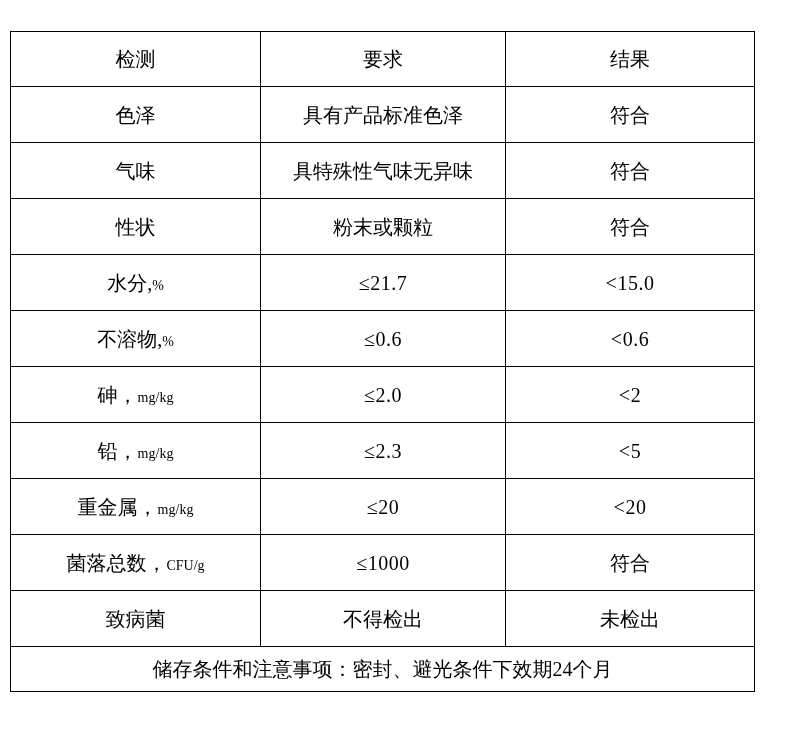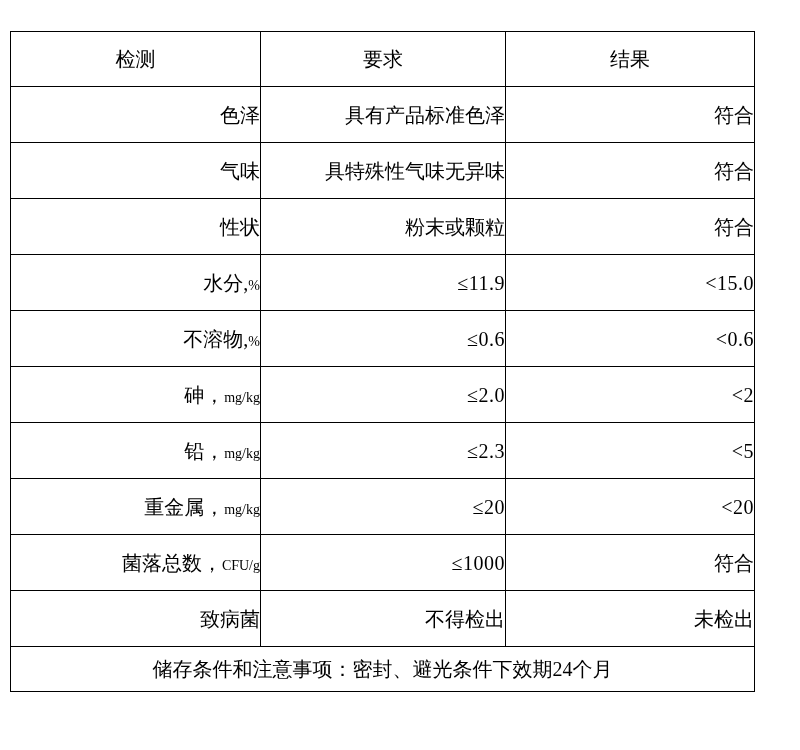--- a/index.html
+++ b/index.html
@@ -36,21 +36,21 @@
     text-align: center;
     vertical-align: middle;
     font-size: 20px;
     line-height: 1.2;
     padding: 0;
   }
   col.c1 { width: 250px; }
   col.c2 { width: 245px; }
   col.c3 { width: 249px; }
   tr.row-head td { height: 54px; }
-  tr.row-body td { height: 55px; text-align: right; }
+  tr.row-body td { height: 55px; }
   .cell-main {
     font-size: 20px;
   }
   .unit {
     font-size: 14px;
     font-family: "Liberation Serif", serif;
   }
   .num {
     font-family: "Liberation Serif", serif;
     font-size: 20px;
@@ -98,21 +98,21 @@
 
         <tr class="row-body">
           <td><span class="cell-main">性状</span><span class="unit"></span></td>
           <td><span class="cell-main">粉末或颗粒</span></td>
           <td><span class="cell-main">符合</span></td>
         </tr>
 
 
         <tr class="row-body">
           <td><span class="cell-main">水分,</span><span class="unit">%</span></td>
-          <td><span class="num">≤11.9</span></td>
+          <td><span class="num">≤21.7</span></td>
           <td><span class="num">&lt;15.0</span></td>
         </tr>
 
         <tr class="row-body">
           <td><span class="cell-main">不溶物,</span><span class="unit">%</span></td>
           <td><span class="num">≤0.6</span></td>
           <td><span class="num">&lt;0.6</span></td>
         </tr>
 
         <tr class="row-body">

